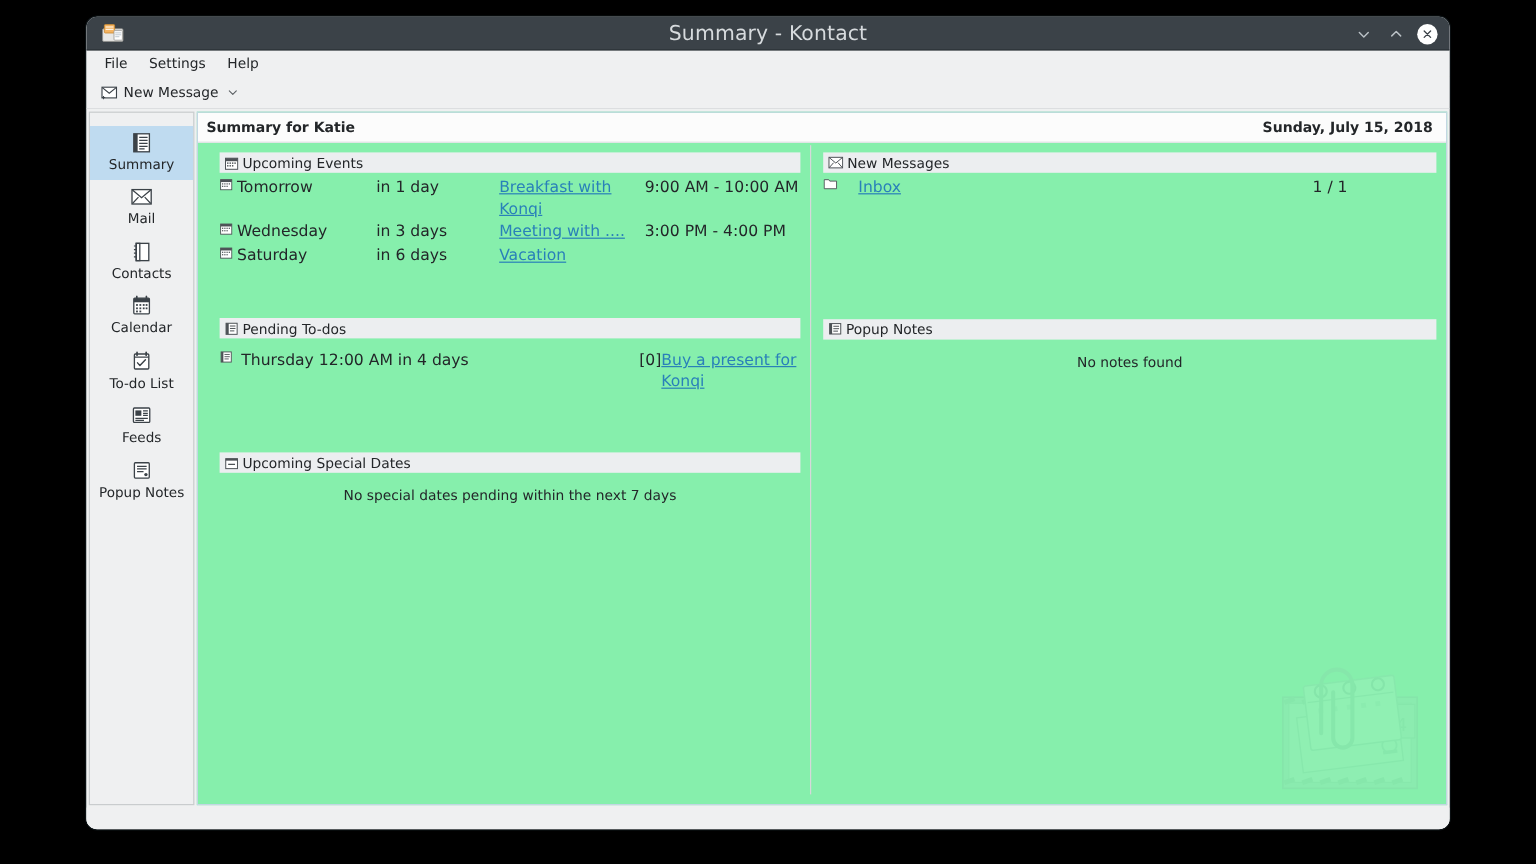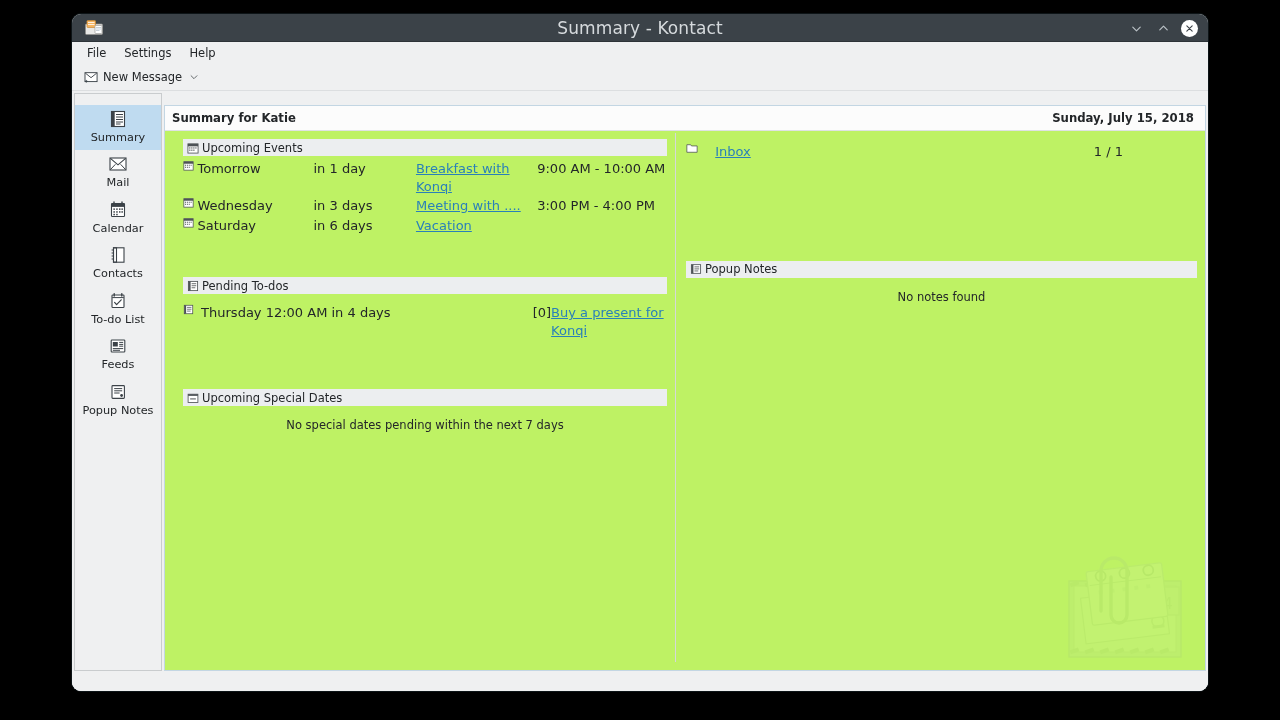--- a/index.html
+++ b/index.html
@@ -147,22 +147,22 @@
     font-size: 11.3px;
     color: #232629;
     text-align: center;
     line-height: 1.1;
   }
   .side-icon { width: 22px; height: 18px; display:block; }
 
   
   #main {
     flex: 1;
-    margin: 14px 2px 20px 2px;
-    background: #bef264;
+    margin: 2px 2px 20px 2px;
+    background: #86efac;
     border: 1px solid #c3d6e3;
     position: relative;
     overflow: hidden;
   }
 
   #summary-header {
     height: 25px;
     display: flex;
     align-items: center;
     justify-content: space-between;
@@ -363,49 +363,49 @@
               <path d="M3.4 3.4 L11 9.8 L18.6 3.4" fill="none" stroke="#3b4248" stroke-width="1.1"></path>
               <path d="M3.4 14.6 L8.4 9.3 M18.6 14.6 L13.6 9.3" fill="none" stroke="#3b4248" stroke-width="1"></path>
             </svg>
           </span>
           <span class="side-label">Mail</span>
         </div>
 
         <div class="side-item">
           <span class="side-icon">
             <svg viewBox="0 0 22 18" width="22" height="18">
+              <rect x="6.5" y="1.8" width="10.5" height="14.4" fill="#ffffff" stroke="#3b4248" stroke-width="1.1"></rect>
+              <rect x="6.5" y="1.8" width="3" height="14.4" fill="none" stroke="#3b4248" stroke-width="1.1"></rect>
+              <path d="M4.6 4 H6.5 M4.6 7 H6.5 M4.6 10 H6.5 M4.6 13 H6.5" stroke="#3b4248" stroke-width="1"></path>
+            </svg>
+          </span>
+          <span class="side-label">Contacts</span>
+        </div>
+
+        <div class="side-item">
+          <span class="side-icon">
+            <svg viewBox="0 0 22 18" width="22" height="18">
               <rect x="4.5" y="2.5" width="13" height="13" rx="0.8" fill="#ffffff" stroke="#3b4248" stroke-width="1.1"></rect>
               <rect x="4.5" y="2.5" width="13" height="3.4" fill="#3b4248"></rect>
               <path d="M7 1 V3.6 M15 1 V3.6" stroke="#3b4248" stroke-width="1.4" stroke-linecap="round"></path>
               <g fill="#3b4248">
                 <rect x="6.4" y="7.4" width="1.5" height="1.5"></rect>
                   <rect x="9.2" y="7.4" width="1.5" height="1.5"></rect>
                 <rect x="12" y="7.4" width="1.5" height="1.5"></rect>
                   <rect x="14.4" y="7.4" width="1.5" height="1.5"></rect>
                 <rect x="6.4" y="10.2" width="1.5" height="1.5"></rect>
                   <rect x="9.2" y="10.2" width="1.5" height="1.5"></rect>
                 <rect x="12" y="10.2" width="1.5" height="1.5"></rect>
                   <rect x="14.4" y="10.2" width="1.5" height="1.5"></rect>
                 <rect x="6.4" y="12.8" width="1.5" height="1.5"></rect>
                   <rect x="9.2" y="12.8" width="1.5" height="1.5"></rect>
               </g>
             </svg>
           </span>
           <span class="side-label">Calendar</span>
-        </div>
-
-        <div class="side-item">
-          <span class="side-icon">
-            <svg viewBox="0 0 22 18" width="22" height="18">
-              <rect x="6.5" y="1.8" width="10.5" height="14.4" fill="#ffffff" stroke="#3b4248" stroke-width="1.1"></rect>
-              <rect x="6.5" y="1.8" width="3" height="14.4" fill="none" stroke="#3b4248" stroke-width="1.1"></rect>
-              <path d="M4.6 4 H6.5 M4.6 7 H6.5 M4.6 10 H6.5 M4.6 13 H6.5" stroke="#3b4248" stroke-width="1"></path>
-            </svg>
-          </span>
-          <span class="side-label">Contacts</span>
         </div>
 
         <div class="side-item">
           <span class="side-icon">
             <svg viewBox="0 0 22 18" width="22" height="18">
               <rect x="5" y="3" width="12" height="12.5" rx="0.8" fill="#ffffff" stroke="#3b4248" stroke-width="1.1"></rect>
               <path d="M7.2 1.6 V4 M14.8 1.6 V4" stroke="#3b4248" stroke-width="1.4" stroke-linecap="round"></path>
               <path d="M5.2 5.6 H16.8" stroke="#3b4248" stroke-width="1"></path>
               <path d="M7.6 10.4 L9.6 12.6 L14.2 7.8" fill="none" stroke="#3b4248" stroke-width="1.2" stroke-linecap="round" stroke-linejoin="round"></path>
             </svg>
@@ -591,20 +591,30 @@
               </div>
             </div>
 
           </div>
 
           <div id="col-divider"></div>
 
           <div id="col-right">
 
             <div class="section">
+              <div class="sec-head">
+                <span>
+                  <svg viewBox="0 0 14 12" width="13" height="11">
+                    <rect x="0.8" y="1.2" width="12.4" height="9.6" fill="#ffffff" stroke="#4d5256" stroke-width="0.9"></rect>
+                    <path d="M1.1 1.5 L7 6.4 L12.9 1.5" fill="none" stroke="#4d5256" stroke-width="0.9"></path>
+                    <path d="M1.1 10.5 L5 6.1 M12.9 10.5 L9 6.1" fill="none" stroke="#4d5256" stroke-width="0.9"></path>
+                  </svg>
+                </span>
+                <span class="sec-title">New Messages</span>
+              </div>
               <div class="sec-body">
                 <table class="grid">
                   <tbody>
                       <tr>
                     <td class="m-icon">
                       <svg viewBox="0 0 14 12" width="12" height="11">
                         <path d="M1 3 L1 10.4 L13 10.4 L13 3 L6.4 3 L5.4 1.6 L1 1.6 Z" fill="#ffffff" stroke="#4d5256" stroke-width="0.9" stroke-linejoin="round"></path>
                       </svg>
                     </td>
                     <td class="m-fold"><a class="lnk">Inbox</a></td>

